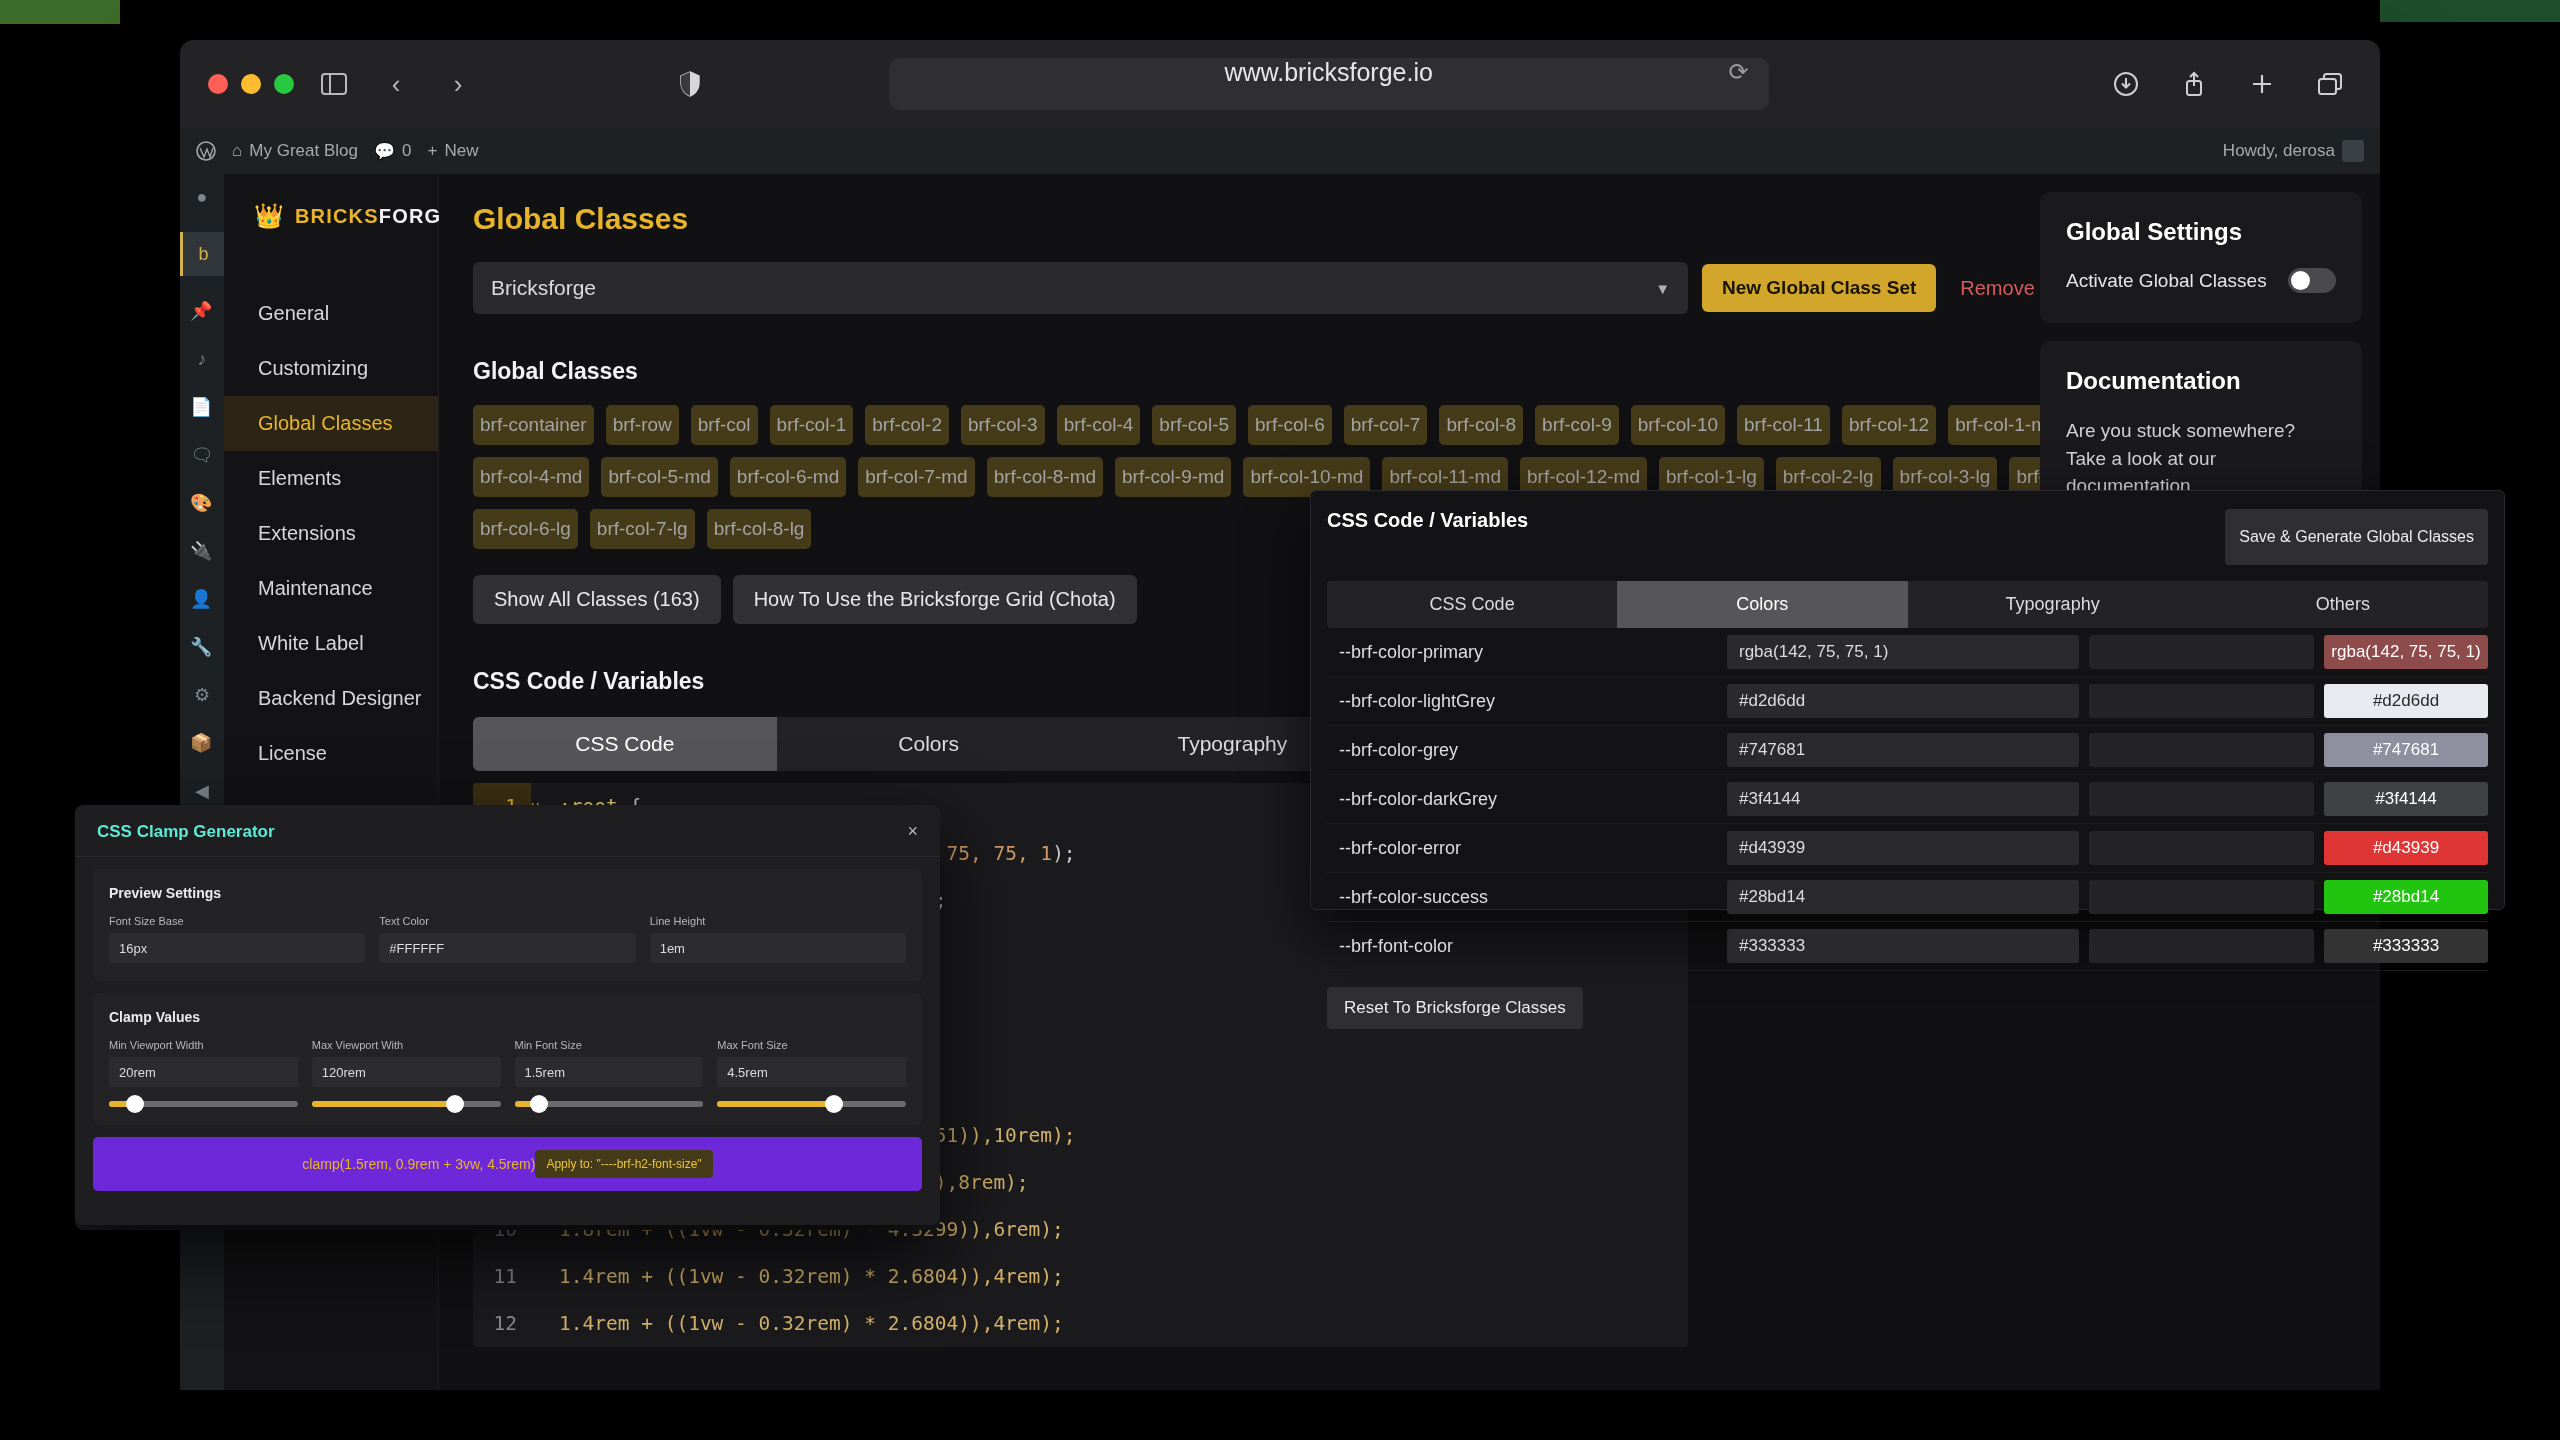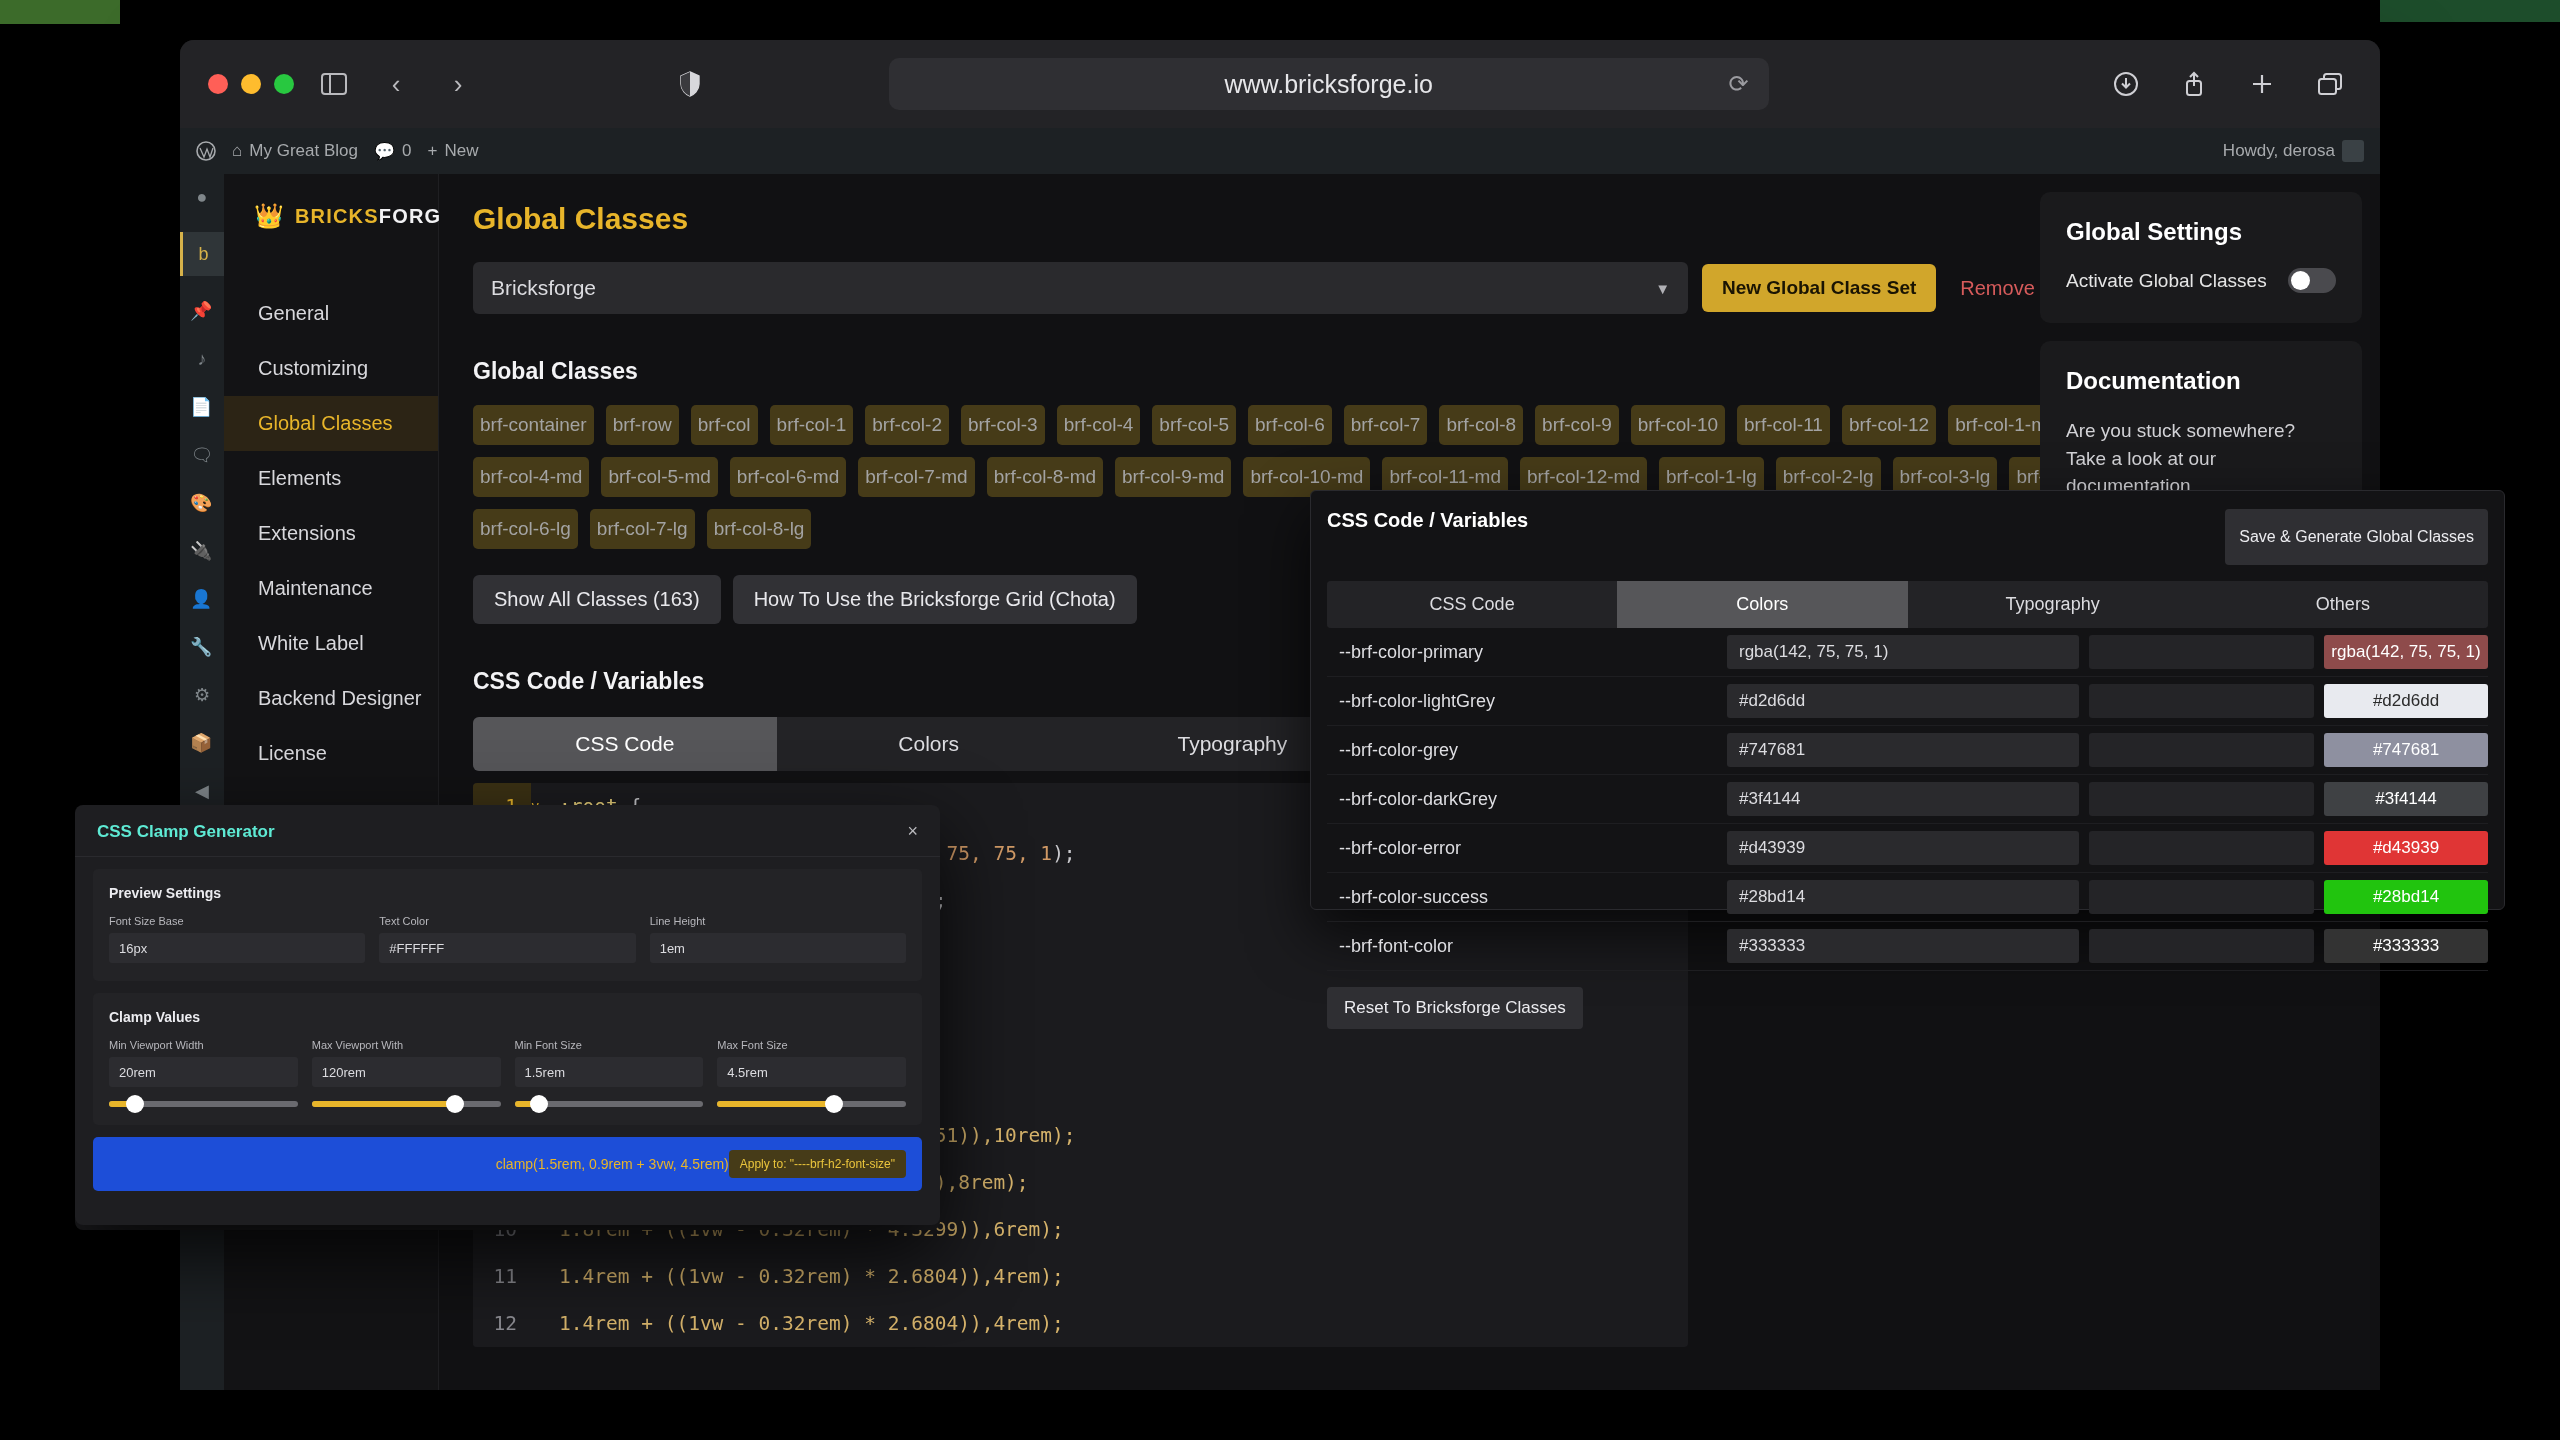--- a/index.html
+++ b/index.html
@@ -34,21 +34,21 @@
   .dot.r { background: #ff5f57; } .dot.y { background: #febc2e; } .dot.g { background: #28c840; }
 
   .cbtn {
     width: 44px; height: 38px; display: flex; align-items: center; justify-content: center;
     color: #b9b9bd; font-size: 26px; line-height: 1; border-radius: 6px;
   }
   .cbtn svg { display:block; }
 
   #urlbar {
     flex: 0 0 880px; margin: 0 auto; height: 52px; background: #2f2f33; border-radius: 10px;
-    display: flex; align-items: center; justify-content: center; position: relative;
+    display: flex; justify-content: center; position: relative;
     color: #e6e6e9; font-size: 25px;
   }
   #urlbar .reload { position: absolute; right: 20px; color: #9b9ba0; font-size: 24px; }
   #chrome .right { margin-left: auto; display: flex; align-items: center; gap: 24px; }
 
   
   #wpbar {
     height: 46px; background: #1d2124; display: flex; align-items: center;
     padding: 0 16px; color: #a7aaad; font-size: 17px; gap: 16px;
   }
@@ -169,21 +169,21 @@
   #clamp .cclose { color: #b9b9bd; font-size: 18px; }
   .csec { margin: 12px 18px 0 18px; background: #232326; border-radius: 5px; padding: 16px 16px 18px 16px; }
   .csec .clabel { color: #ececf0; font-size: 14px; font-weight: 700; margin-bottom: 14px; }
   .fgrid { display: flex; gap: 14px; }
   .fgrid .f { flex: 1; }
   .fgrid .f .fl { color: #b7b7bc; font-size: 11px; margin-bottom: 6px; }
   .fgrid .f .fi { height: 30px; background: #2c2c30; border-radius: 3px; color: #dcdce0; font-size: 13px; display: flex; align-items: center; padding: 0 10px; }
   .slider { position: relative; height: 6px; margin-top: 14px; background: #6a6a6f; border-radius: 3px; }
   .slider .fill { position: absolute; left: 0; top: 0; height: 6px; background: #e8b52a; border-radius: 3px; }
   .slider .knob { position: absolute; top: -6px; width: 18px; height: 18px; background: #fff; border-radius: 50%; }
-  .cfoot { margin: 12px 18px 0 18px; background: #1d4ed8; border-radius: 5px; padding: 13px 16px; display: flex; align-items: center; justify-content: flex-end; }
+  .cfoot { margin: 12px 18px 0 18px; background: #6d28d9; border-radius: 5px; padding: 13px 16px; display: flex; align-items: center; justify-content: center; }
   .cfoot .ctxt { color: #e8b52a; font-size: 14px; }
   .cfoot .capply { background: #463b18; color: #ebc53c; font-size: 12px; padding: 7px 11px; border-radius: 4px; }
 
   
   #previewbox {
     position: absolute; left: 75px; top: 1120px; width: 865px; height: 110px;
     background: #1e1e21; border-radius: 0 0 8px 8px; z-index: 49;
     display: flex; align-items: center; justify-content: center;
   }
   #previewbox .ptext { color: #fff; font-size: 36px; }

